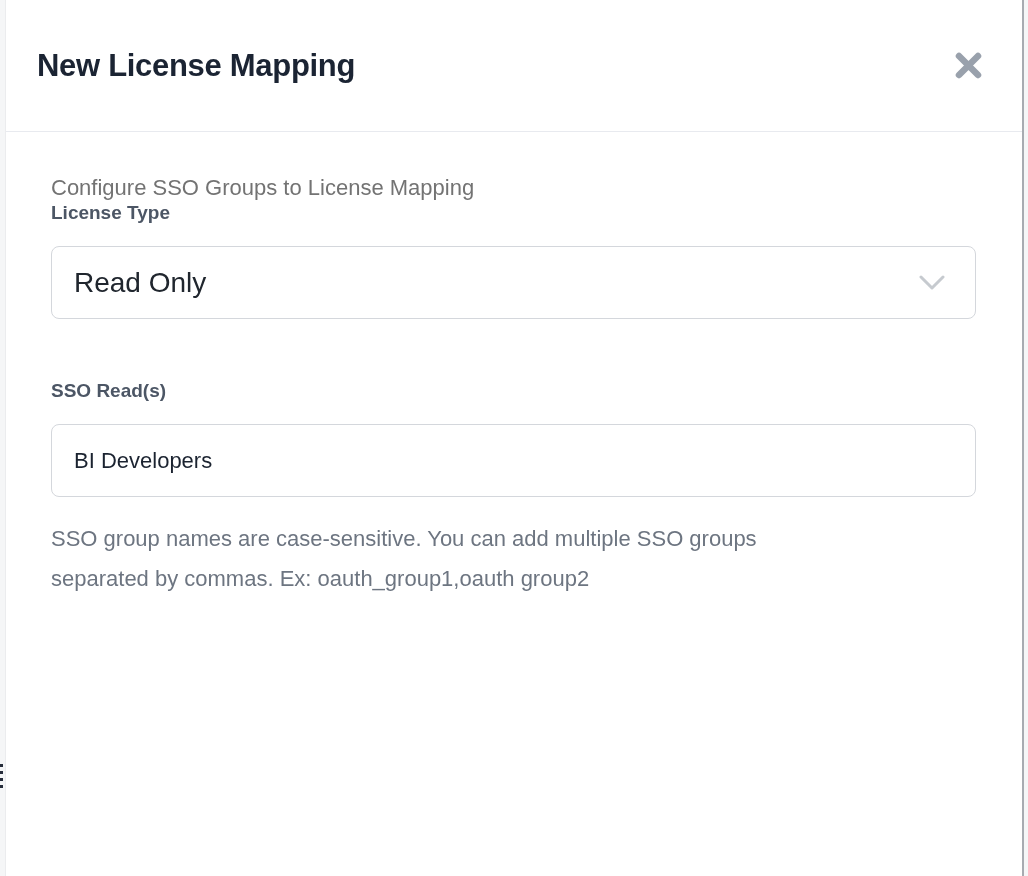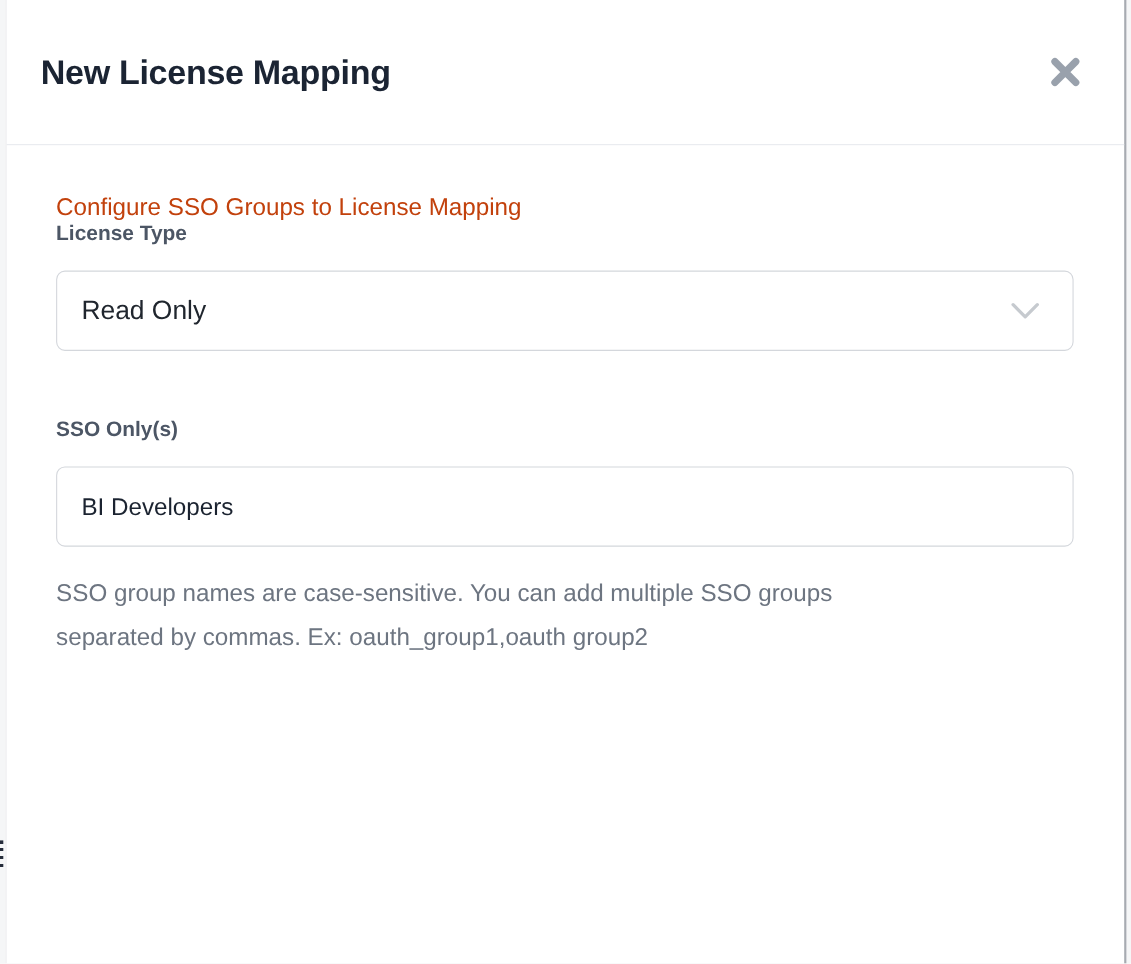--- a/index.html
+++ b/index.html
@@ -46,21 +46,21 @@
     display: flex;
     align-items: center;
     justify-content: center;
   }
   .modal-body {
     padding: 42px 46px 0 45px;
   }
   .subtitle {
     font-size: 22px;
     font-weight: normal;
-    color: #c2410c;
+    color: #737373;
     line-height: 27px;
   }
   .field-label {
     display: block;
     font-size: 19px;
     font-weight: 700;
     color: #4c5665;
     line-height: 23px;
   }
   .select-box {
@@ -70,21 +70,21 @@
     border: 1px solid #d4d7dc;
     border-radius: 8px;
     background: #ffffff;
     display: flex;
     align-items: center;
     justify-content: space-between;
     padding: 0 30px 0 22px;
     cursor: pointer;
   }
   .select-value {
-    font-size: 24px;
+    font-size: 28px;
     color: #20262e;
   }
   .text-input {
     margin-top: 22px;
     display: block;
     width: 100%;
     height: 73px;
     border: 1px solid #d4d7dc;
     border-radius: 8px;
     background: #ffffff;
@@ -129,20 +129,20 @@
 
     <div class="select-box" role="combobox">
       <span class="select-value">Read Only</span>
       <span style="display:flex;">
         <svg width="26" height="16" viewBox="0 0 26 16">
           <polyline points="2,2 13,13 24,2" stroke="#c6cacf" stroke-width="3" fill="none" stroke-linecap="round" stroke-linejoin="round"></polyline>
         </svg>
       </span>
     </div>
 
-    <label class="field-label sso-label">SSO Only(s)</label>
+    <label class="field-label sso-label">SSO Read(s)</label>
 
     <input class="text-input" type="text" value="BI Developers" style="">
 
     <p class="help-text">SSO group names are case-sensitive. You can add multiple SSO groups separated by commas. Ex: oauth_group1,oauth group2</p>
 
   </div>
 </div>
 
 </body></html>

